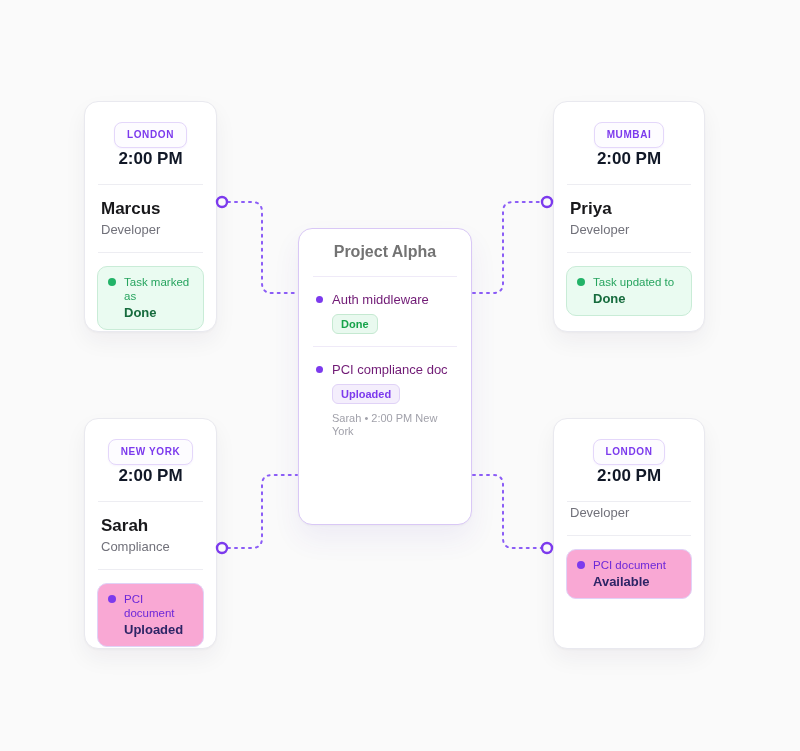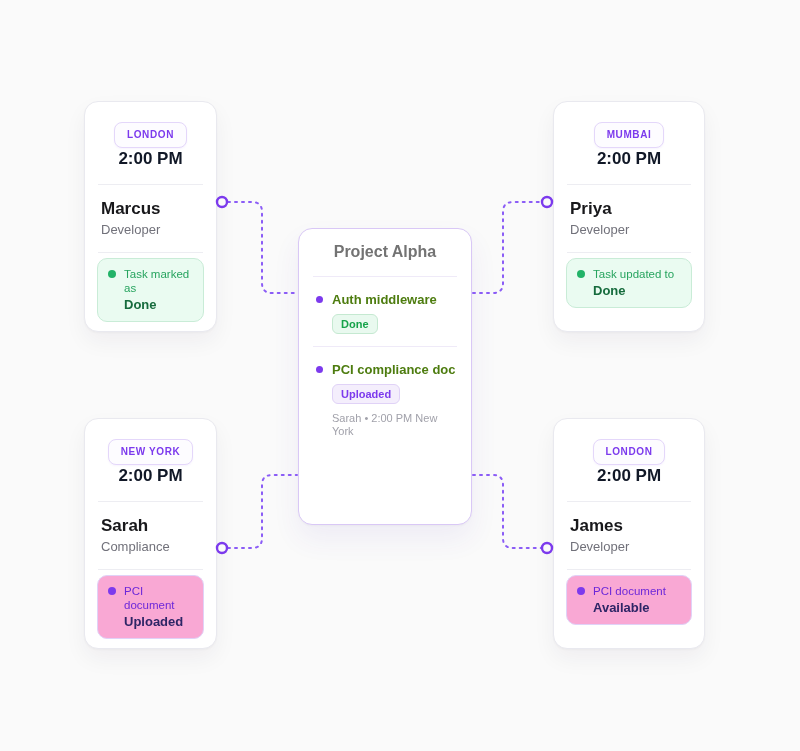--- a/index.html
+++ b/index.html
@@ -29,21 +29,21 @@
     background:#fdfcff; color:#7c3aed;
     font-size:10px; font-weight:700; letter-spacing:0.6px; line-height:12px;
     box-shadow:0 1px 2px rgba(124,58,237,0.06);
   }
   .local-time { margin-top:0; text-align:center; font-size:17px; font-weight:600; color:#111827; line-height:22px; }
   .divider { height:1px; background:#ededf2; margin:14px 13px 0; }
   .person-name { margin:13px 16px 0; font-size:17px; font-weight:600; color:#18181b; line-height:21px; }
   .person-role { margin:3px 16px 0; font-size:13px; color:#71717a; line-height:16px; }
 
   .status-box {
-    margin:5px 12px 0; padding:8px 10px; border-radius:10px;
+    margin:13px 12px 0; padding:8px 10px; border-radius:10px;
     display:flex; gap:8px; align-items:flex-start;
   }
   .status-box .status-dot { width:8px; height:8px; border-radius:50%; margin-top:3px; flex:0 0 auto; }
   .status-box .l1 { font-size:11.5px; line-height:14px; }
   .status-box .l2 { margin-top:2px; font-size:13px; font-weight:700; line-height:16px; }
   .status-box.green { background:#eafbf1; border:1px solid #c9ecd7; }
   .status-box.green .status-dot { background:#22b368; }
   .status-box.green .l1 { color:#27a45f; }
   .status-box.green .l2 { color:#166b3d; }
   .status-box.purple { background:#f9a8d4; border:1px solid #e0d2f7; }
@@ -60,21 +60,21 @@
   .ws-badge {
     display:block; width:max-content; margin:19px auto 0;
     padding:6px 11px; border:1px solid #e2d6fa; border-radius:8px;
     background:#fefdff; color:#7c3aed;
     font-size:9.5px; font-weight:700; letter-spacing:0.5px; line-height:12px;
   }
   .ws-title { margin-top:13px; text-align:center; font-size:16px; font-weight:700; color:#737373; line-height:20px; }
   .ws-divider { height:1px; background:#efeaf8; margin:14px 14px 0; }
   .task { margin:15px 14px 0 17px; display:flex; gap:9px; align-items:flex-start; }
   .task-bullet { width:7px; height:7px; border-radius:50%; background:#7c3aed; margin-top:4px; flex:0 0 auto; }
-  .task-name { font-size:13px; font-weight:700; color:#4d7c0f; line-height:15px; }
+  .task-name { font-size:13px; font-weight:400; color:#701a75; line-height:15px; }
   .task-pill {
     display:inline-block; margin-top:7px; padding:3px 8px; border-radius:6px;
     font-size:11px; font-weight:700; line-height:12px;
   }
   .task-pill.green  { background:#e9f9ef; border:1px solid #c5e9d1; color:#16a34a; }
   .task-pill.purple { background:#f4eefc; border:1px solid #e0d2f7; color:#7c3aed; }
   .task-meta { margin-top:8px; font-size:11px; color:#a1a1aa; line-height:13px; }
 
   .ws-footer {
     position:absolute; left:0; right:0; bottom:0; height:32px;
@@ -155,21 +155,20 @@
         <div class="l1">PCI document</div>
         <div class="l2">Uploaded</div>
       </div>
     </div>
   </div>
 
   <div class="loc-card berlin">
     <span class="city-badge">LONDON</span>
     <div class="local-time">2:00 PM</div>
     <div class="divider"></div>
-    <div class="person-name">James</div>
     <div class="person-role">Developer</div>
     <div class="divider"></div>
     <div class="status-box purple">
       <span class="status-dot"></span>
       <div>
         <div class="l1">PCI document</div>
         <div class="l2">Available</div>
       </div>
     </div>
   </div>

